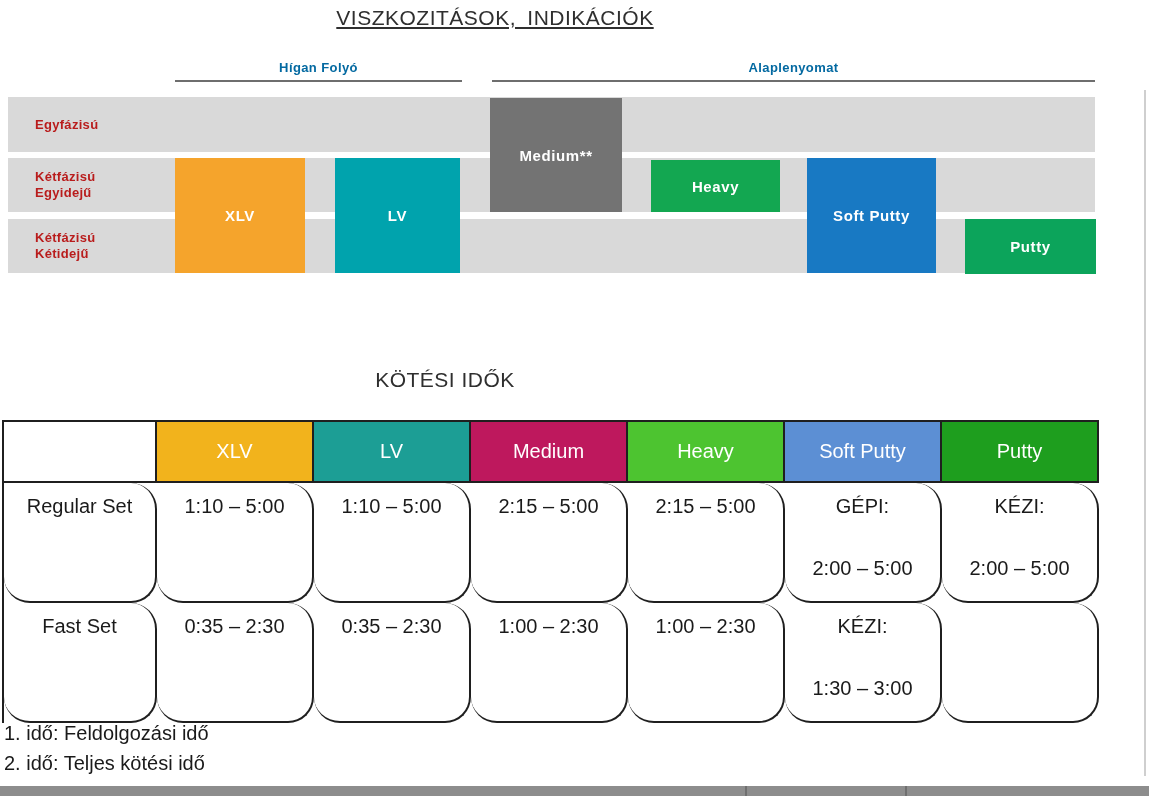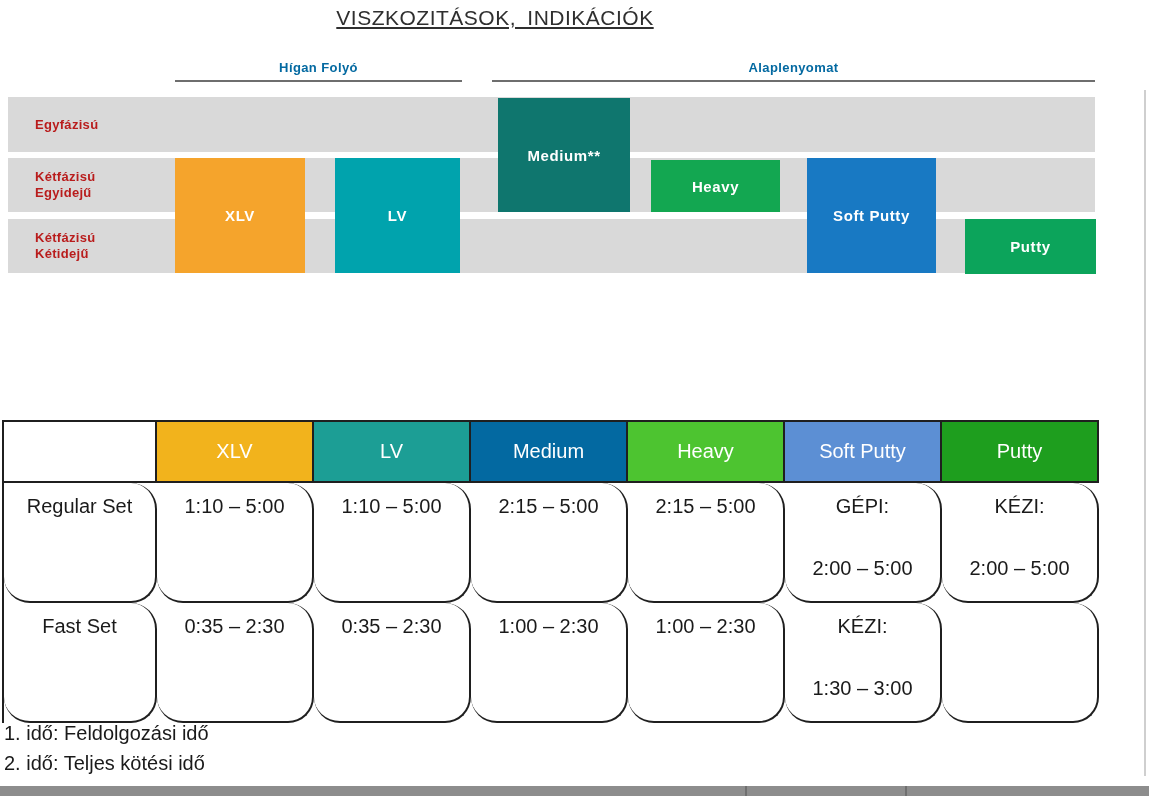--- a/index.html
+++ b/index.html
@@ -94,39 +94,40 @@
       <div>Kétidejű</div>
     </div>
   </div>
 
   <div class="abs block block-xlv" style="background: rgb(245, 164, 44);">
     <span>XLV</span>
   </div>
   <div class="abs block block-lv" style="background: rgb(0, 163, 173);">
     <span>LV</span>
   </div>
-  <div class="abs block block-medium" style="background: #0f766e; margin-left: 8px;">
+  <div class="abs block block-medium" style="background: #737373;">
     <span>Medium**</span>
   </div>
   <div class="abs block block-heavy" style="background: rgb(19, 167, 81);">
     <span>Heavy</span>
   </div>
   <div class="abs block block-softputty" style="background: rgb(24, 121, 195);">
     <span>Soft Putty</span>
   </div>
   <div class="abs block block-putty" style="background: rgb(12, 164, 91);">
     <span>Putty</span>
   </div>
 
+  <div class="abs table-title">KÖTÉSI IDŐK</div>
 
   <div class="abs stable">
     <div class="cell th th-empty"></div>
     <div class="cell th" style="background: rgb(242, 179, 28);">XLV</div>
     <div class="cell th" style="background: rgb(28, 158, 149);">LV</div>
-    <div class="cell th" style="background: #0369a1; text-align: right;">Medium</div>
+    <div class="cell th" style="background: #be185d; text-align: right;">Medium</div>
     <div class="cell th" style="background: rgb(77, 196, 48);">Heavy</div>
     <div class="cell th" style="background: rgb(92, 143, 212);">Soft Putty</div>
     <div class="cell th" style="background: rgb(30, 158, 30);">Putty</div>
 
     <div class="cell td">Regular Set</div>
     <div class="cell td">
       <div class="line1">1:10 – 5:00</div>
       <div class="line2"></div>
     </div>
     <div class="cell td">

